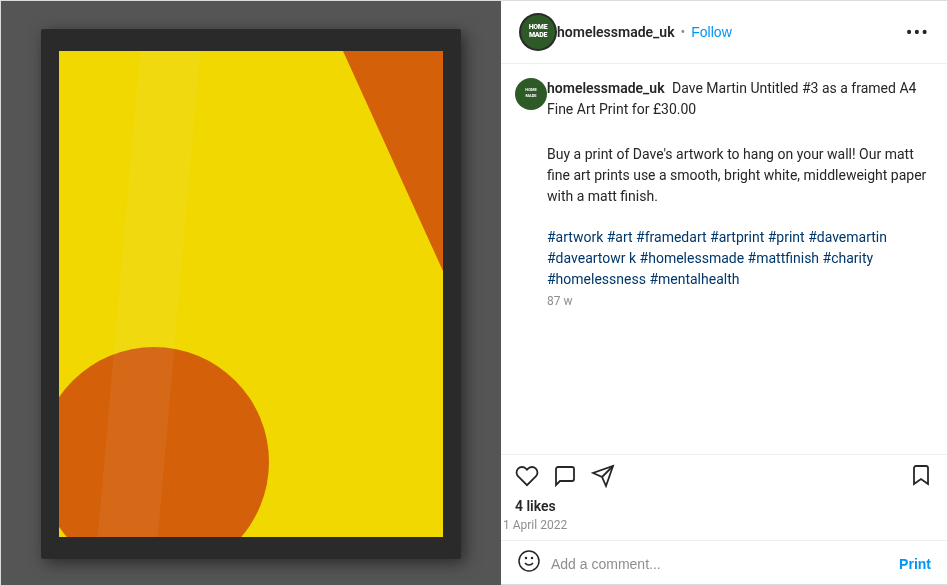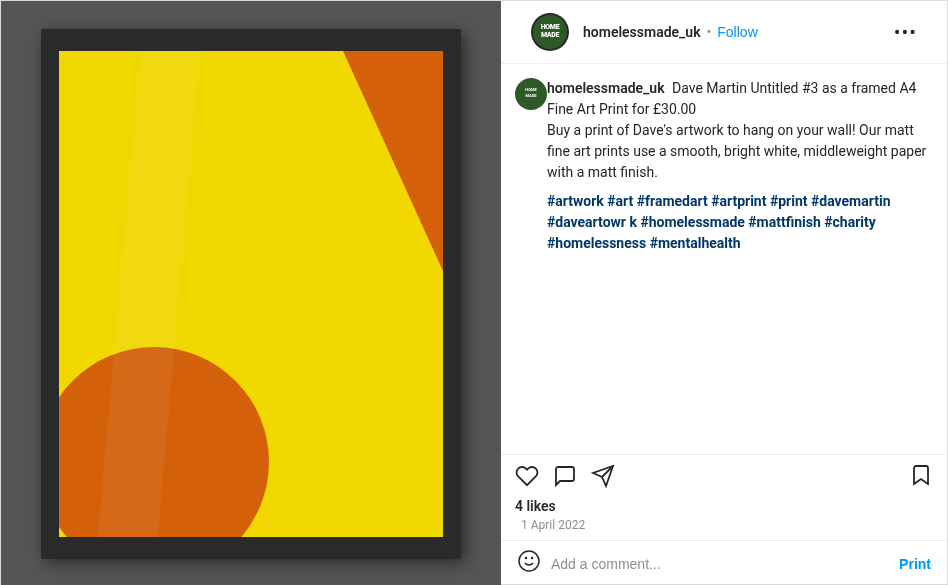--- a/index.html
+++ b/index.html
@@ -90,23 +90,23 @@
       display: flex;
       flex-direction: column;
       height: 585px;
       overflow: hidden;
     }
 
     
     .post-header {
       display: flex;
       align-items: center;
-      padding: 12px 30px;
+      padding: 12px 18px;
       border-bottom: 1px solid #efefef;
-      gap: 14px;
+      gap: 0;
     }
 
     .avatar {
       width: 38px;
       height: 38px;
       border-radius: 50%;
       background: #2a2a2a;
       display: flex;
       align-items: center;
       justify-content: center;
@@ -249,21 +249,21 @@
     .likes-count {
       font-size: 14px;
       font-weight: 600;
       color: #262626;
       padding: 2px 14px;
     }
 
     .post-date {
       font-size: 12px;
       color: #8e8e8e;
-      padding: 2px 14px 8px 20px;
+      padding: 2px 14px 8px 2px;
     }
 
     
     .comment-input-area {
       display: flex;
       align-items: center;
       padding: 8px 16px;
       border-top: 1px solid #efefef;
       gap: 10px;
     }
@@ -336,24 +336,25 @@
               <rect width="20" height="20" rx="10" fill="#2d5a27"></rect>
               <text x="10" y="8" font-size="4" fill="white" text-anchor="middle" font-weight="bold">HOME</text>
               <text x="10" y="14" font-size="4" fill="white" text-anchor="middle" font-weight="bold">MADE</text>
             </svg>
           </span>
         </div>
         <div>
           <div class="caption-text">
             <span class="username">homelessmade_uk</span><span> Dave Martin Untitled #3 as a framed A4 Fine Art Print for £30.00</span>
           </div>
-          <div class="caption-text" style="margin-top:0;">Buy a print of Dave's artwork to hang on your wall! Our matt fine art prints use a smooth, bright white, middleweight paper with a matt finish.</div>
-          <div class="caption-text" style="margin-top:8px;font-weight:bold;">
+          <div class="caption-text" style="margin-top:24px;">Buy a print of Dave's artwork to hang on your wall! Our matt fine art prints use a smooth, bright white, middleweight paper with a matt finish.</div>
+          <div class="caption-text" style="margin-top:20px;">
             <span class="hashtags">#artwork #art #framedart #artprint #print #davemartin<br>#daveartowr k #homelessmade #mattfinish #charity<br>#homelessness #mentalhealth</span>
           </div>
+          <div class="caption-time">87 w</div>
         </div>
       </div>
     </div>
 
     <div class="actions-bar">
       <div class="action-icons">
         <span class="action-icon">
           
           <svg width="24" height="24" viewBox="0 0 24 24" fill="none" stroke="#262626" stroke-width="1.8">
             <path d="M20.84 4.61a5.5 5.5 0 0 0-7.78 0L12 5.67l-1.06-1.06a5.5 5.5 0 0 0-7.78 7.78l1.06 1.06L12 21.23l7.78-7.78 1.06-1.06a5.5 5.5 0 0 0 0-7.78z"></path>

